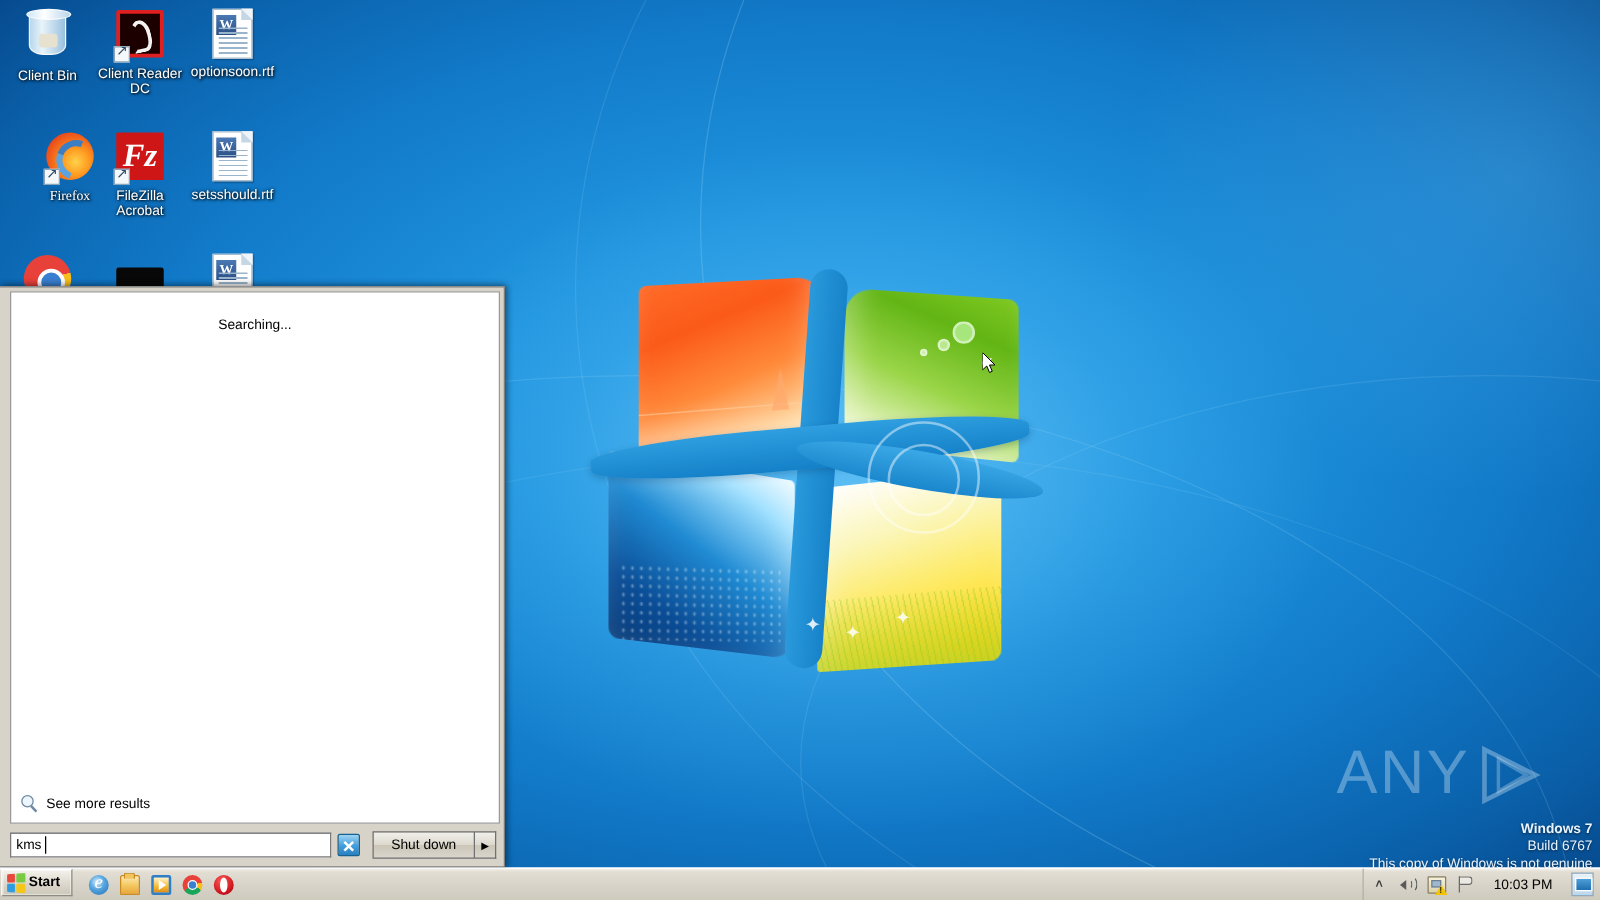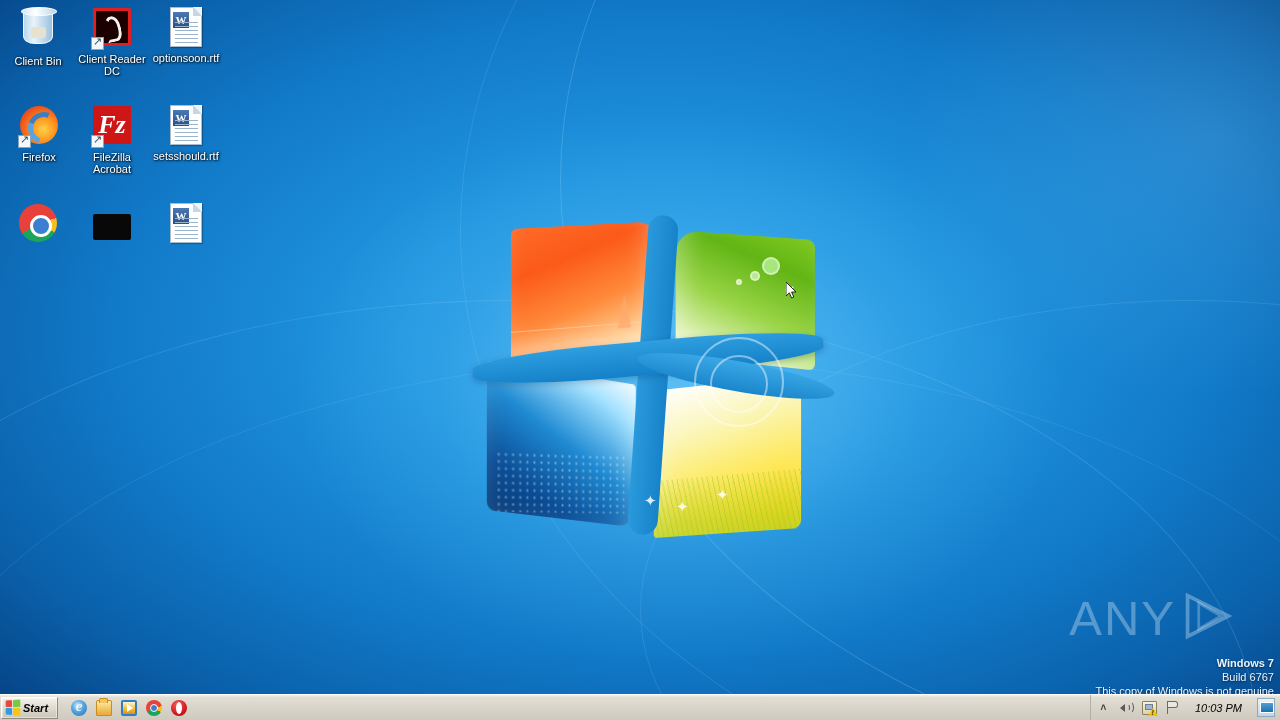--- a/index.html
+++ b/index.html
@@ -434,22 +434,21 @@
   }
 
   
   #taskbar {
     position: absolute;
     left: 0; bottom: 0;
     width: 1280px; height: 26px;
     background: linear-gradient(180deg, #f2f0ea 0%, #e2ded3 10%, #d7d3c8 55%, #cfcabe 100%);
     border-top: 1px solid #ffffff;
     display: flex;
-    align-items: center;
-    font-style: italic;
+    align-items: flex-start;
   }
   #start-button {
     width: 57px; height: 22px;
     margin: 0 4px 0 1px;
     background: linear-gradient(180deg, #f4f2ec, #dedacf 50%, #cbc6b8);
     border: 1px solid #8e8b82;
     border-top-color: #ffffff;
     border-left-color: #ffffff;
     display: flex; align-items: center; gap: 3px;
     padding-left: 3px;
@@ -620,21 +619,21 @@
     content: ""; position: absolute; left: 2px; top: 3px;
     width: 12px; height: 9px;
     background: linear-gradient(180deg, #4f9fd8, #1e6fae);
     border: 1px solid #ffffff;
   }
 
   
   #anyrun {
     position: absolute;
     right: 44px; bottom: 74px;
-    display: flex; align-items: flex-start; gap: 4px;
+    display: flex; align-items: flex-end; gap: 4px;
     color: rgba(215,235,250,.36);
     font-size: 49px;
     letter-spacing: 2px;
     font-family: "Liberation Sans", sans-serif;
     pointer-events: none;
     user-select: none;
   }
   #anyrun .ar-logo {
     width: 56px; height: 52px;
     position: relative;
@@ -727,21 +726,21 @@
     <div class="dicon" style="left:148px; top:6px;">
       <div class="glyph">
         <div class="ico-doc">
             <div class="wbadge">W</div>
             <div class="wlines"></div>
           </div>
       </div>
       <span class="lbl">optionsoon.rtf</span>
     </div>
 
-    <div class="dicon" style="left:1px; top:104px;">
+    <div class="dicon" style="left:18px; top:104px;font-family:Liberation Serif, serif;">
       <div class="glyph">
         <div class="ico-firefox"></div>
         <div class="shortcut-arrow"></div>
       </div>
       <span class="lbl">Firefox</span>
     </div>
 
     <div class="dicon" style="left:74px; top:104px;">
       <div class="glyph">
         <div class="ico-filezilla">
@@ -796,20 +795,45 @@
       </svg>
     </span>
   </div>
 
   <div id="genuine">
     <div class="g1">Windows 7</div>
     <div class="g2">Build 6767</div>
     <div class="g3">This copy of Windows is not genuine</div>
   </div>
 
+  <div id="startmenu">
+    <div id="sm-results">
+      <div id="sm-searching">Searching...</div>
+      <div id="sm-spacer"></div>
+      <div id="sm-seemore">
+        <span class="magnifier">
+          <span class="ring"></span>
+            <span class="handle"></span>
+        </span>
+        <span>See more results</span>
+      </div>
+    </div>
+
+    <div id="sm-bottom">
+      <div id="sm-searchwrap">
+        <input id="sm-search" type="text" value="kms" style="">
+        <span id="sm-caret"></span>
+      </div>
+      <div id="sm-clear"></div>
+      <div id="sm-shutdown">
+        <div id="sm-shutdown-main">Shut down</div>
+        <div id="sm-shutdown-arrow">▶</div>
+      </div>
+    </div>
+  </div>
 
   <div id="taskbar">
     <div id="start-button">
       <span class="win-flag">
         <i></i>
           <i></i>
           <i></i>
           <i></i>
       </span>
       <span id="start-label">Start</span>

